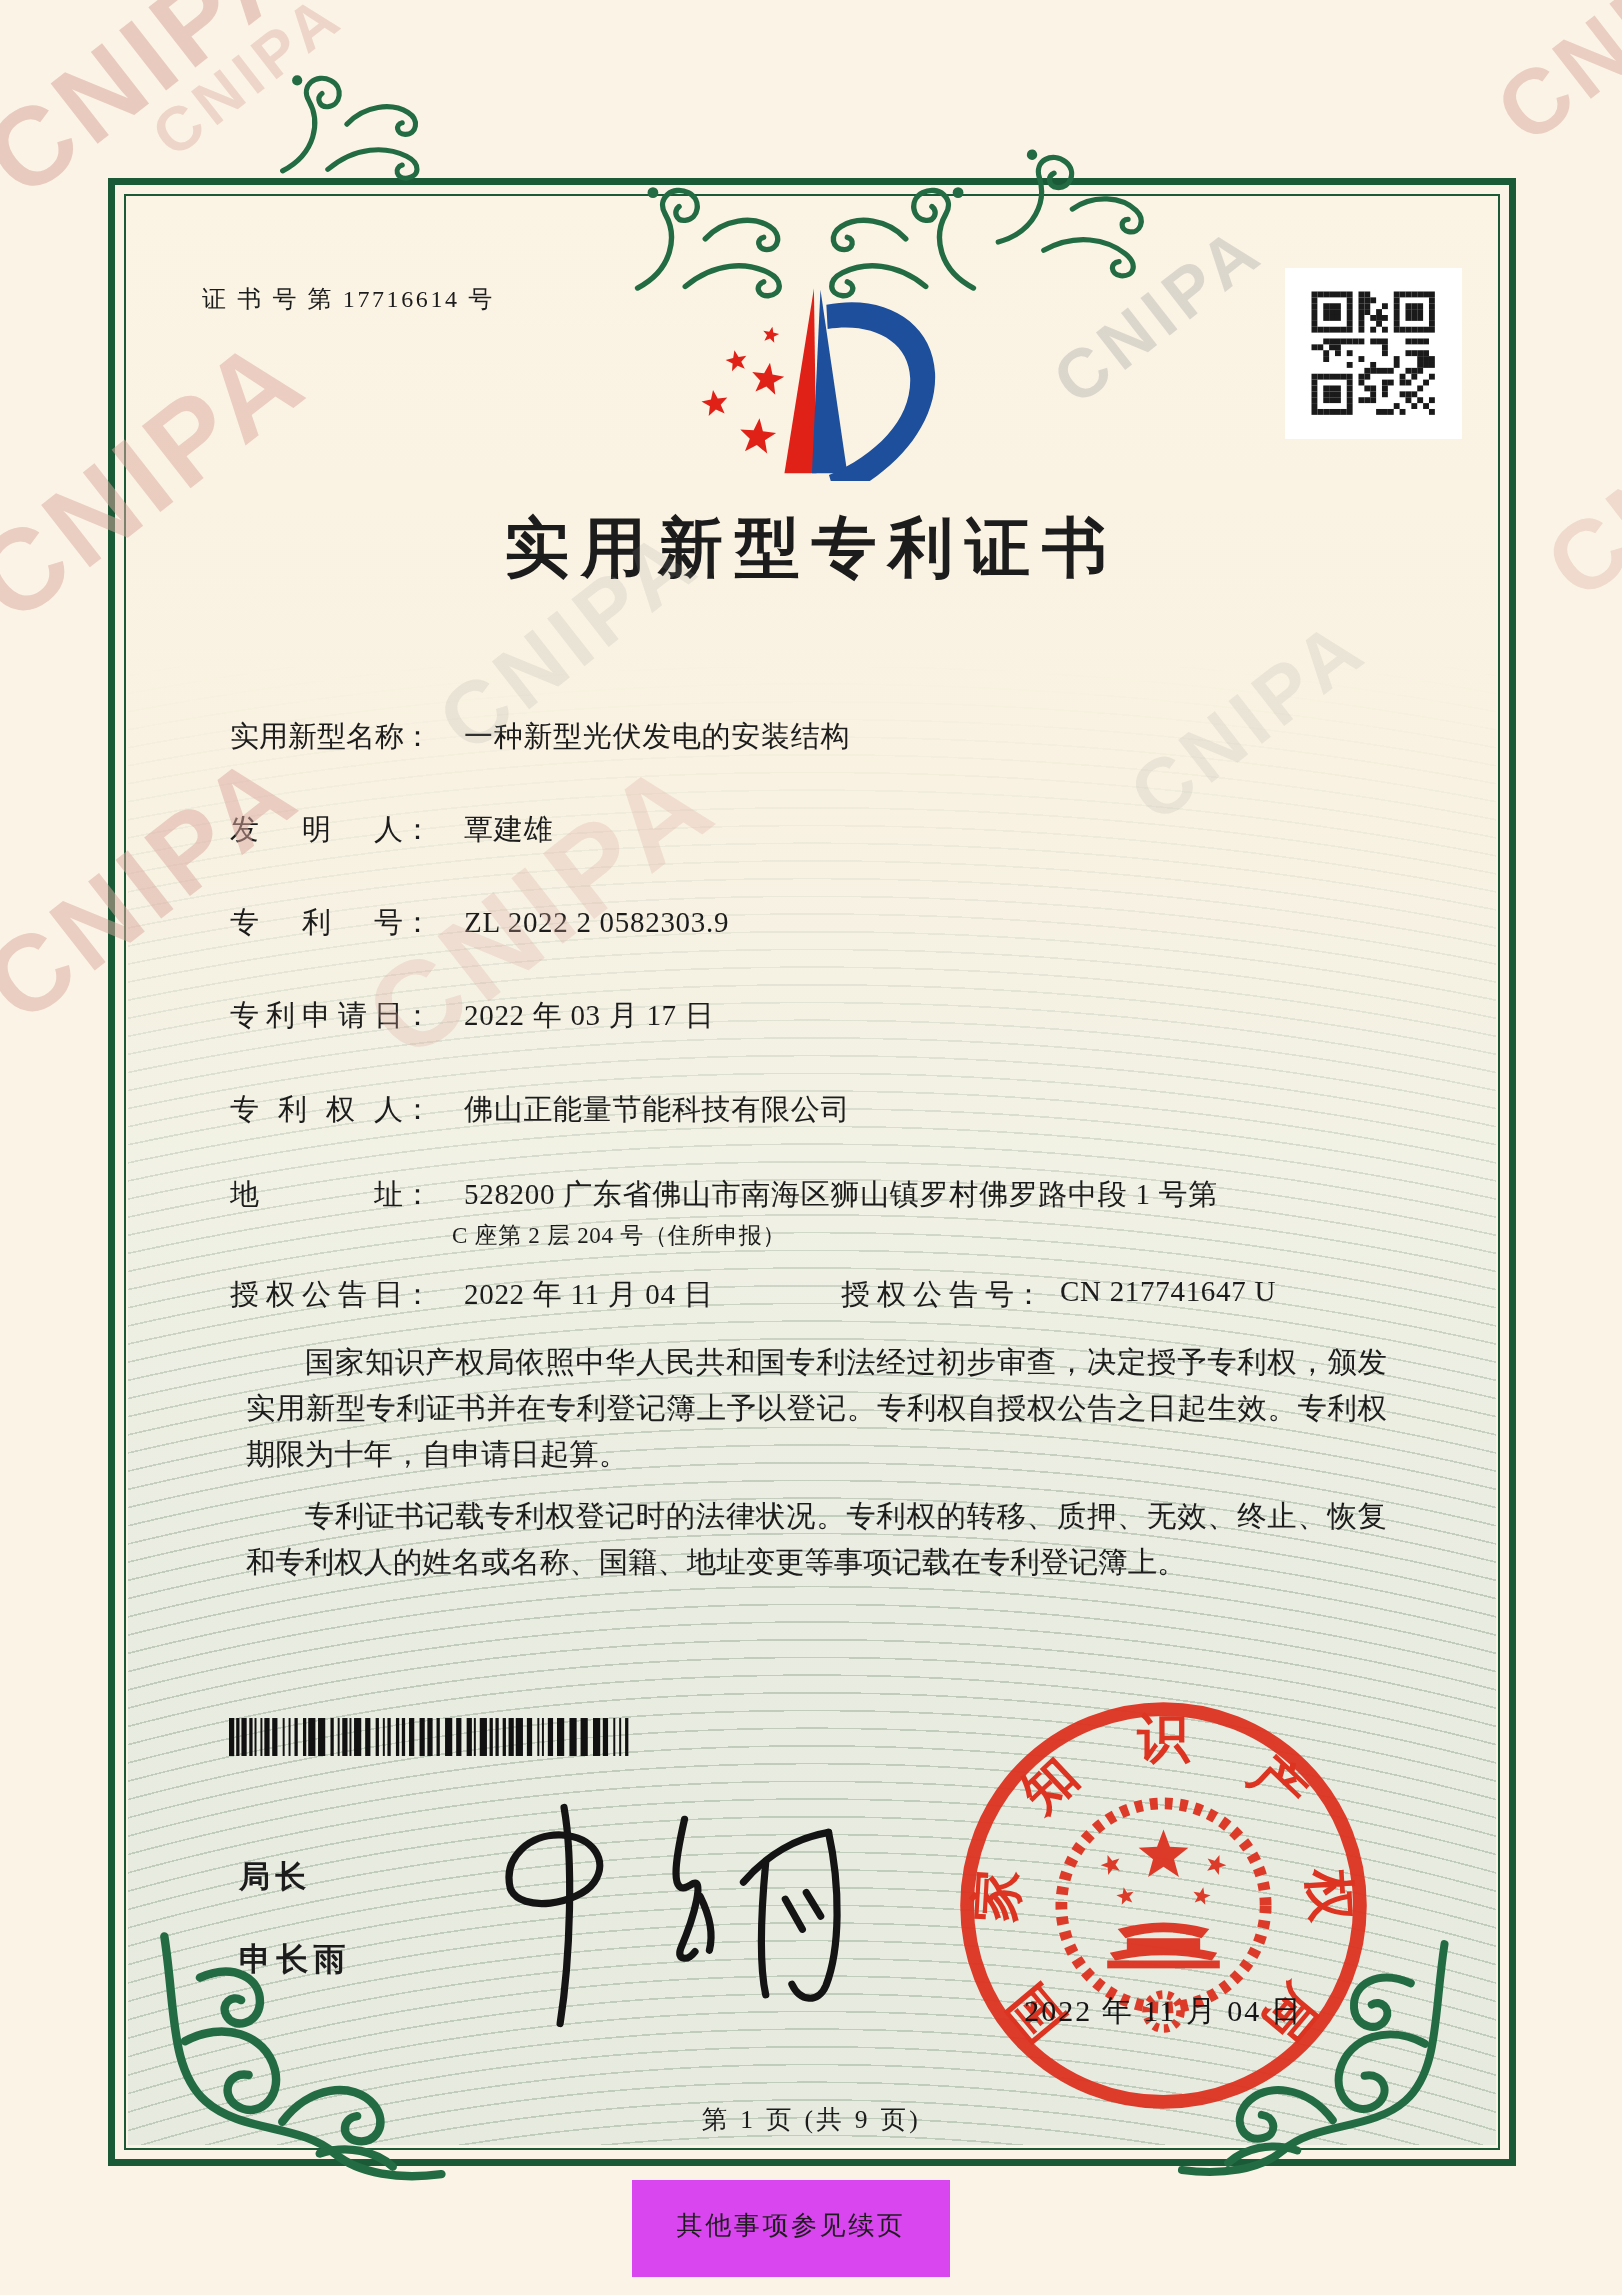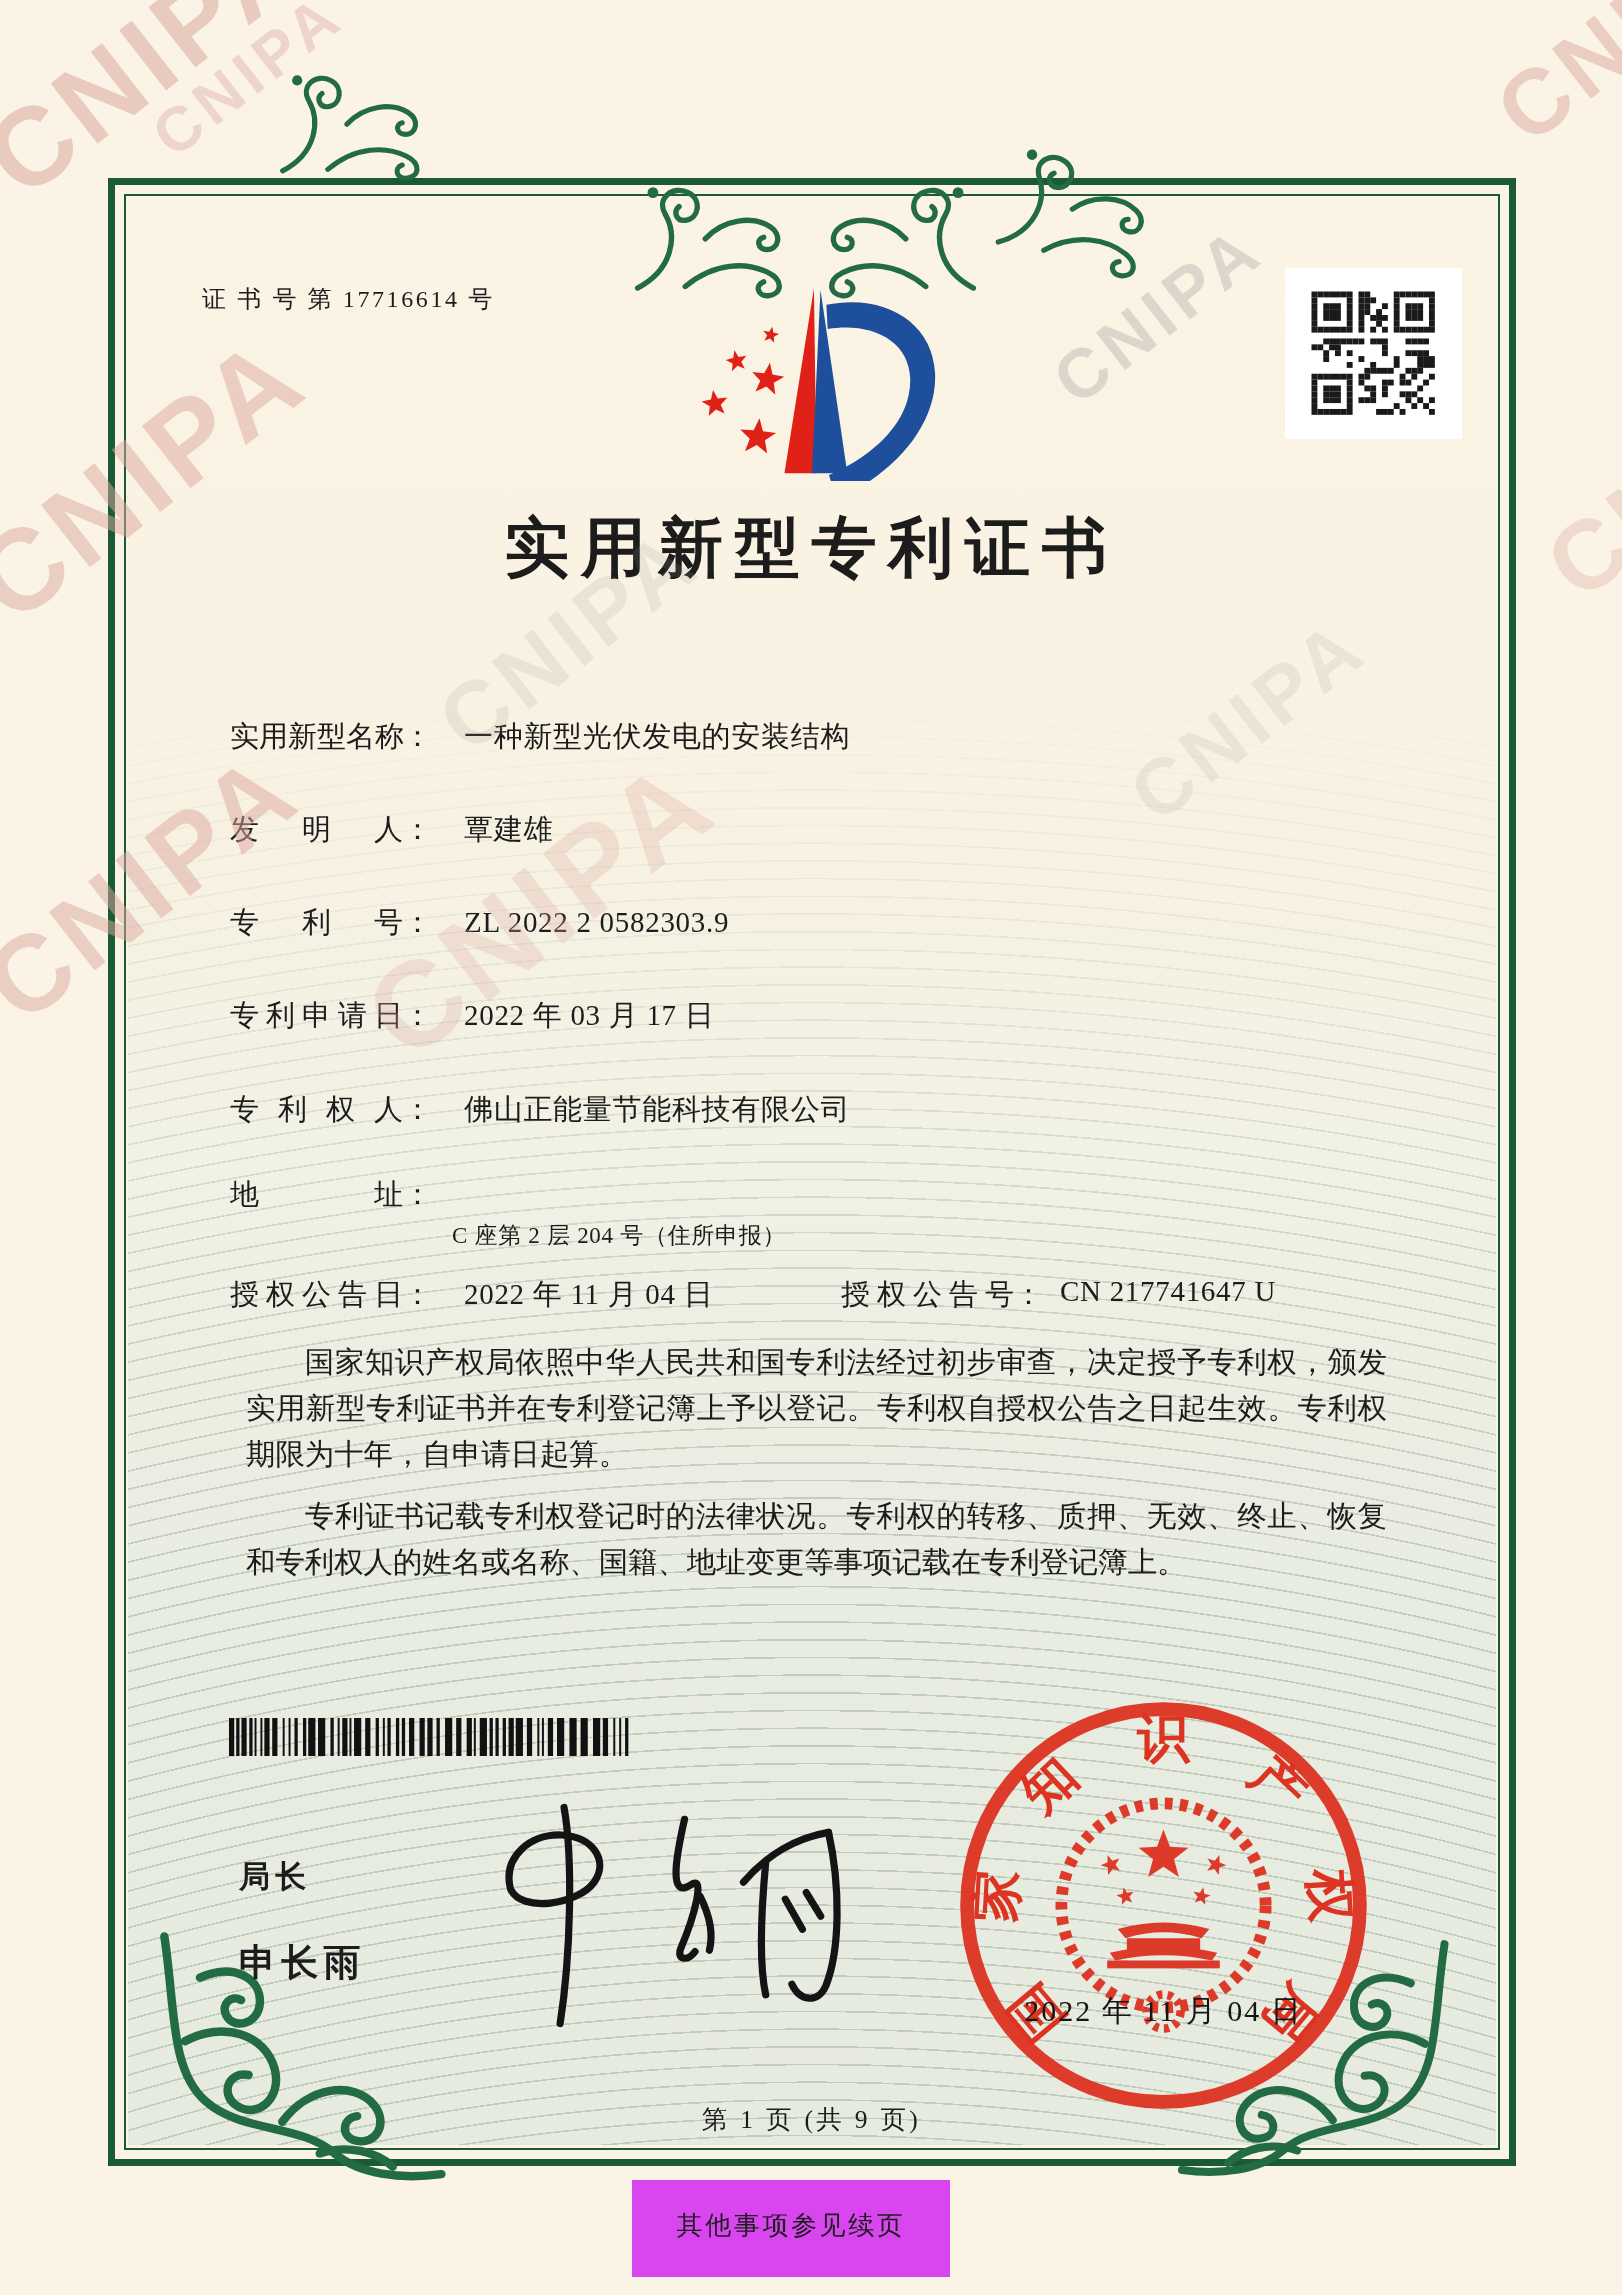--- a/index.html
+++ b/index.html
@@ -40,21 +40,21 @@
   .row2 .lbl{display:inline-block;width:173px;text-align:justify;text-align-last:justify;}
   .row2 .val{margin-left:17px;letter-spacing:0.7px;}
 
   .paras{position:absolute;left:230px;top:1323px;width:1173px;font-size:29.4px;line-height:46px;text-align:justify;}
   .paras p{margin:16px;text-indent:2em;}
 
   .barcode{position:absolute;left:229px;top:1718px;z-index:2;}
 
   .official-title{position:absolute;left:239px;top:1856px;font-size:31px;font-weight:bold;
     font-family:"Liberation Sans","DejaVu Sans",sans-serif;letter-spacing:5.2px;}
-  .official-name{position:absolute;left:239px;top:1938px;font-size:37px;font-weight:bold;
+  .official-name{position:absolute;left:239px;top:1938px;font-size:32px;font-weight:bold;
     font-family:"Liberation Sans","DejaVu Sans",sans-serif;letter-spacing:5.2px;}
   .signature{position:absolute;left:458px;top:1793px;z-index:2;}
 
   .seal{position:absolute;left:954px;top:1696px;z-index:4;mix-blend-mode:multiply;}
   .seal-date{position:absolute;left:962px;top:1991px;width:403px;text-align:center;
     font-size:30px;letter-spacing:2px;color:#151515;z-index:5;}
 
   .page-info{position:absolute;left:0;top:2102px;width:100%;text-align:center;font-size:25.5px;letter-spacing:3.3px;}
 
   .strip{position:absolute;left:632px;top:2180px;width:318px;height:97px;background:#d946ef;
@@ -362,20 +362,21 @@
       <span class="val">2022 年 03 月 17 日</span>
     </div>
     <div class="row" style="top:1090px">
       <span class="lbl">专利权人</span>
         <span class="cl">：</span>
       <span class="val">佛山正能量节能科技有限公司</span>
     </div>
     <div class="row" style="top:1175px">
       <span class="lbl">地址</span>
         <span class="cl">：</span>
+      <span class="val">528200 广东省佛山市南海区狮山镇罗村佛罗路中段 1 号第</span>
     </div>
     <div class="addr2" style="top:1220px">C 座第 2 层 204 号（住所申报）</div>
 
     <div class="row" style="top:1275px">
       <span class="lbl">授权公告日</span>
         <span class="cl">：</span>
       <span class="val">2022 年 11 月 04 日</span>
     </div>
     <div class="row2" style="top:1275px">
       <span class="lbl">授权公告号</span>

